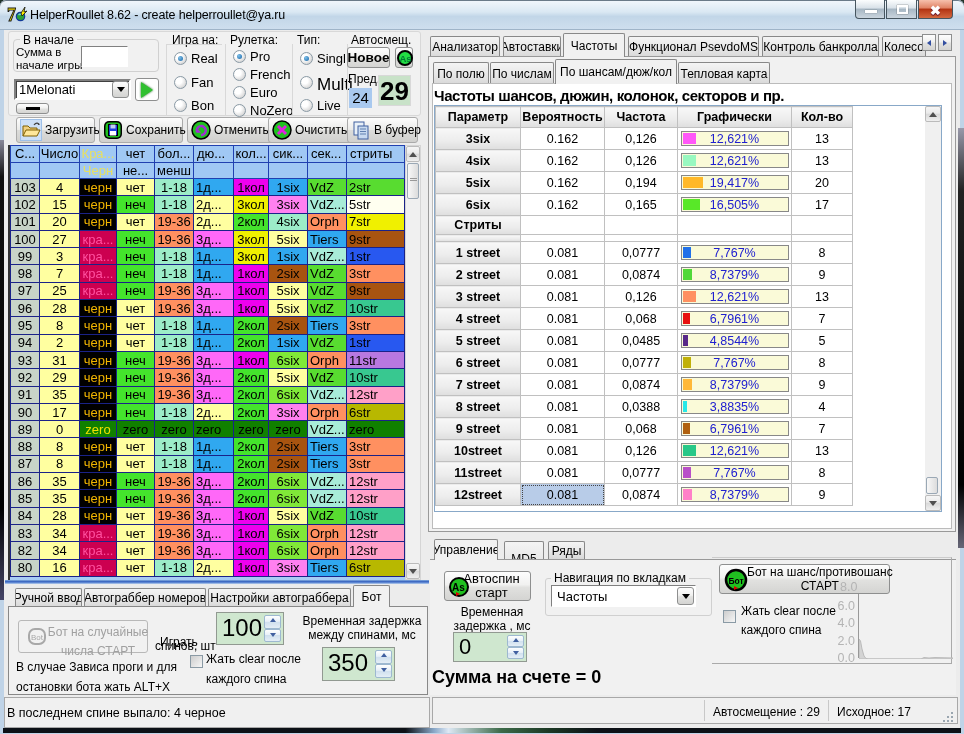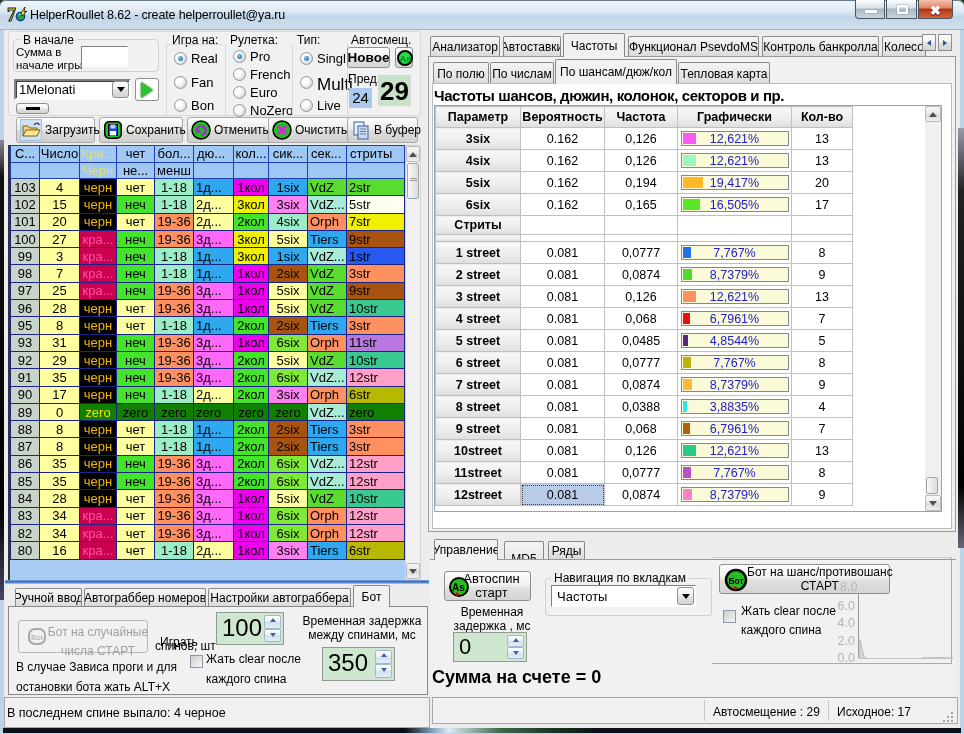--- a/index.html
+++ b/index.html
@@ -339,20 +339,32 @@
           <td style="background:#000000;color:#f0b400">черн</td>
           <td style="background:#ffffa0;color:#000">чет</td>
           <td style="background:#9cecc8;color:#000">1-18</td>
           <td style="background:#30a8f0;color:#000">1д...</td>
           <td style="background:#44e42c;color:#000">2кол</td>
           <td style="background:#a85410;color:#000">2six</td>
           <td style="background:#30a8f0;color:#000">Tiers</td>
           <td style="background:#ff9060;color:#000">3str</td>
         </tr>
         <tr>
+          <td style="background:#c8d4c8">94</td>
+          <td style="background:#ffffa0">2</td>
+          <td style="background:#000000;color:#f0b400">черн</td>
+          <td style="background:#ffffa0;color:#000">чет</td>
+          <td style="background:#9cecc8;color:#000">1-18</td>
+          <td style="background:#30a8f0;color:#000">1д...</td>
+          <td style="background:#44e42c;color:#000">2кол</td>
+          <td style="background:#30a8f0;color:#000">1six</td>
+          <td style="background:#58dc30;color:#000">VdZ</td>
+          <td style="background:#2858f0;color:#000">1str</td>
+        </tr>
+        <tr>
           <td style="background:#c8d4c8">93</td>
           <td style="background:#ffffa0">31</td>
           <td style="background:#000000;color:#f0b400">черн</td>
           <td style="background:#44e42c;color:#000">неч</td>
           <td style="background:#ff9060;color:#000">19-36</td>
           <td style="background:#ff68f8;color:#000">3д...</td>
           <td style="background:#ee00ee;color:#000">1кол</td>
           <td style="background:#80e838;color:#000">6six</td>
           <td style="background:#ff9060;color:#000">Orph</td>
           <td style="background:#b878e0;color:#000">11str</td>

